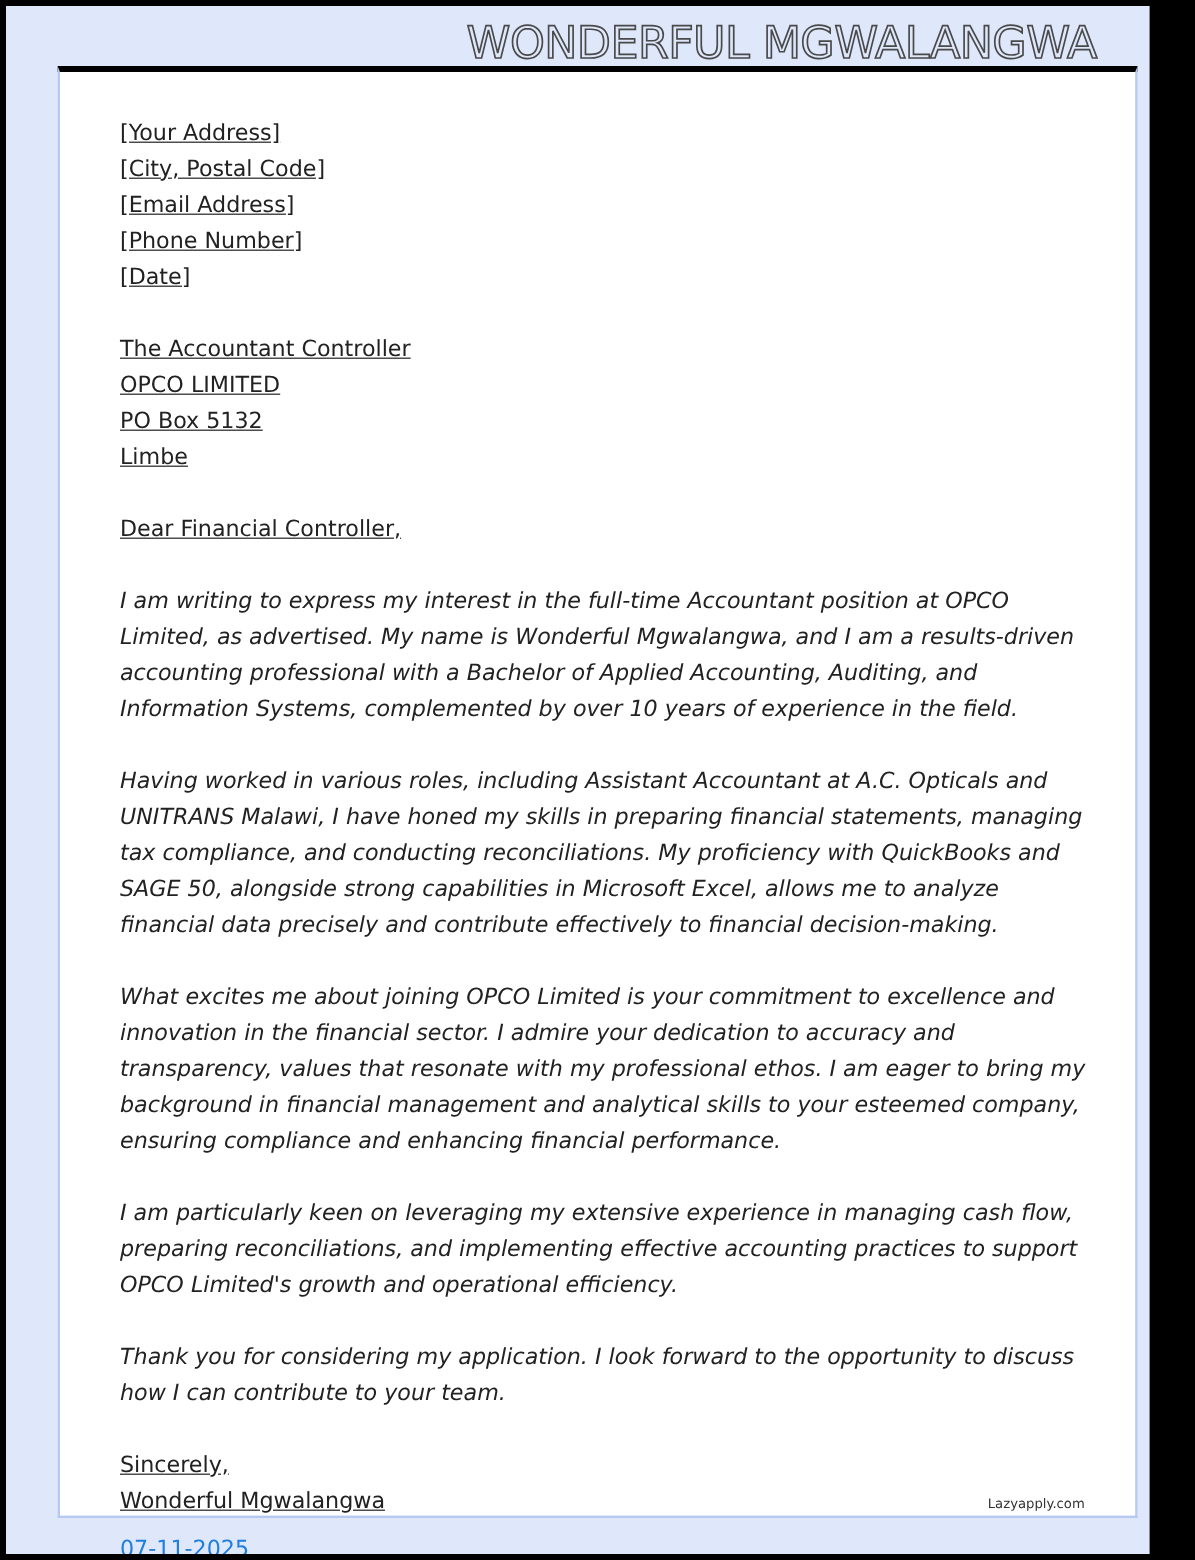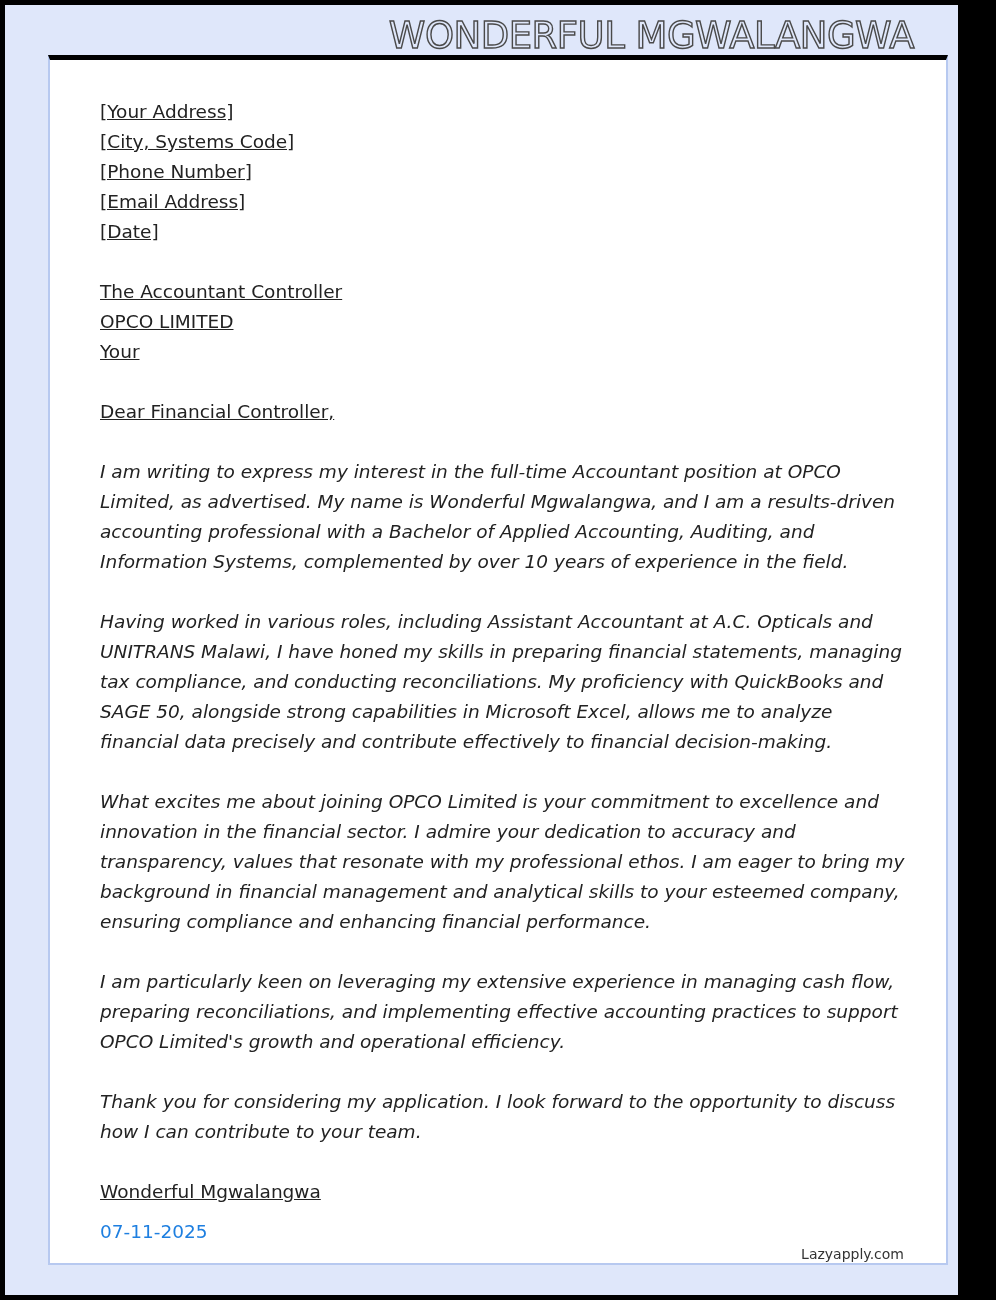--- a/index.html
+++ b/index.html
@@ -63,60 +63,62 @@
     .gap { display: block; height: 30px; }
     .date-link {
       color: #1e7fe0;
       display: block;
       cursor: pointer;
     }
     .watermark {
       position: absolute;
       right: 54px;
       top: 1241px;
-      font-size: 14px;
+      font-size: 11px;
       line-height: 16px;
       color: #333;
       z-index: 3;
     }
   </style>
 </head>
 <body>
 
 <div class="frame">
   <div class="title">WONDERFUL MGWALANGWA</div>
 
   <div class="card"></div>
 
   <div class="letter">
     <div>
       <span class="line">[Your Address]</span>
-      <span class="line">[City, Systems Code]</span>
+      <span class="line">[City, Postal Code]</span>
+      <span class="line">[Email Address]</span>
       <span class="line">[Phone Number]</span>
-      <span class="line">[Email Address]</span>
       <span class="line">[Date]</span>
     </div>
     <span class="gap"></span>
     <div>
       <span class="line">The Accountant Controller</span>
       <span class="line">OPCO LIMITED</span>
-      <span class="line">Your</span>
+      <span class="line">PO Box 5132</span>
+      <span class="line">Limbe</span>
     </div>
     <span class="gap"></span>
     <span class="line">Dear Financial Controller,</span>
     <span class="gap"></span>
     <span class="para">I am writing to express my interest in the full-time Accountant position at OPCO Limited, as advertised. My name is Wonderful Mgwalangwa, and I am a results-driven accounting professional with a Bachelor of Applied Accounting, Auditing, and Information Systems, complemented by over 10 years of experience in the field.</span>
     <span class="gap"></span>
     <span class="para">Having worked in various roles, including Assistant Accountant at A.C. Opticals and UNITRANS Malawi, I have honed my skills in preparing financial statements, managing tax compliance, and conducting reconciliations. My proficiency with QuickBooks and SAGE 50, alongside strong capabilities in Microsoft Excel, allows me to analyze financial data precisely and contribute effectively to financial decision-making.</span>
     <span class="gap"></span>
     <span class="para">What excites me about joining OPCO Limited is your commitment to excellence and innovation in the financial sector. I admire your dedication to accuracy and transparency, values that resonate with my professional ethos. I am eager to bring my background in financial management and analytical skills to your esteemed company, ensuring compliance and enhancing financial performance.</span>
     <span class="gap"></span>
     <span class="para">I am particularly keen on leveraging my extensive experience in managing cash flow, preparing reconciliations, and implementing effective accounting practices to support OPCO Limited's growth and operational efficiency.</span>
     <span class="gap"></span>
     <span class="para">Thank you for considering my application. I look forward to the opportunity to discuss how I can contribute to your team.</span>
     <span class="gap"></span>
+    <span class="line">Sincerely,</span>
     <span class="line">Wonderful Mgwalangwa</span>
     <span class="gap" style="height:10px"></span>
     <span class="date-link">07-11-2025</span>
   </div>
 
   <div class="watermark">Lazyapply.com</div>
 </div>
 
 </body></html>

